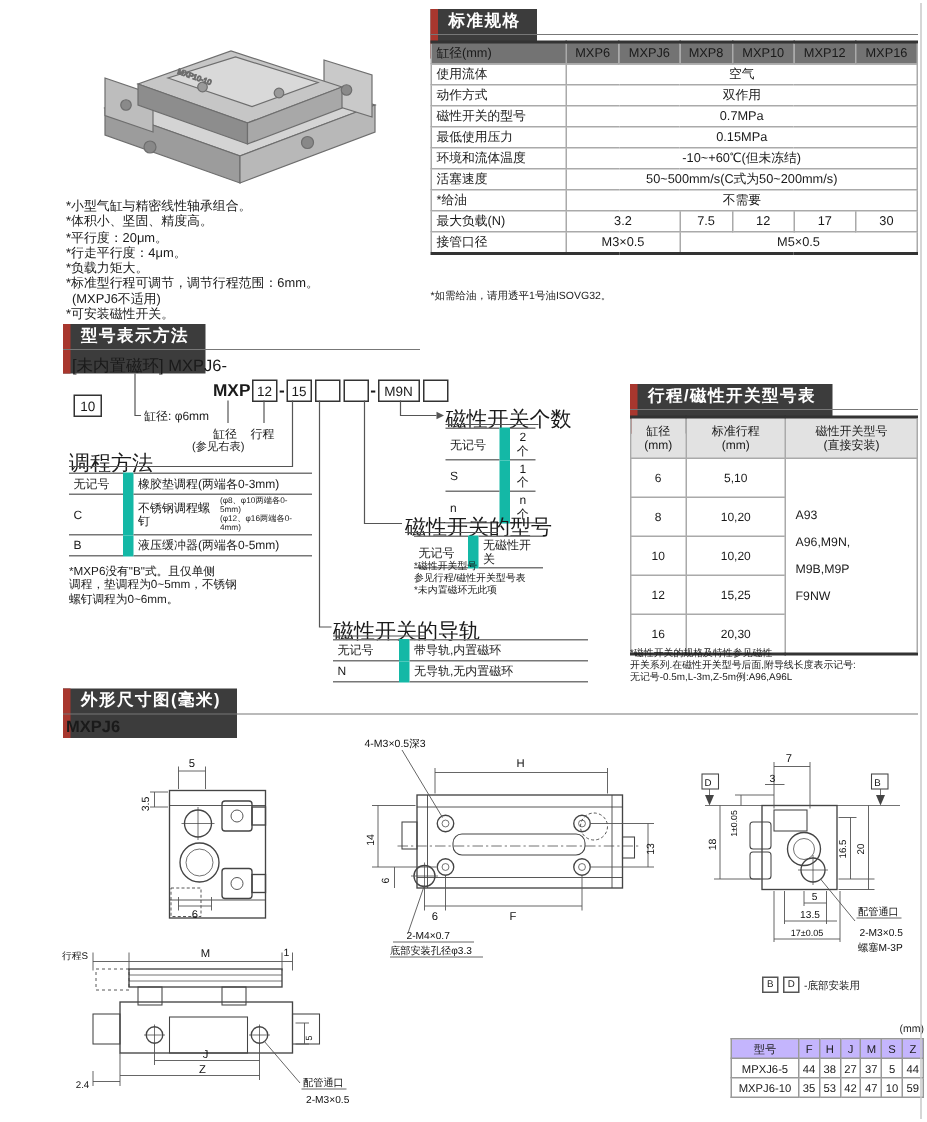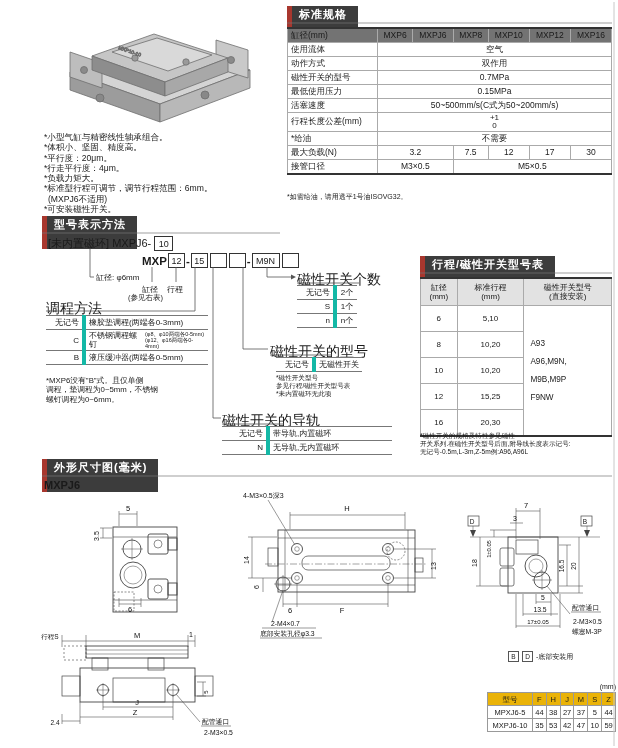--- a/index.html
+++ b/index.html
@@ -15,46 +15,46 @@
   .spec td{border:1px solid #aaa;font-size:8.5px;text-align:center;
            padding:1px 2px;height:11px;line-height:9.5px;}
   .spec td.lbl{text-align:left;width:84px;padding-left:3px;}
   .spec tr.hdrrow td{background:#737373;margin-top:28px;}
   .tol{display:flex;flex-direction:column;line-height:8px;font-size:8px;}
   .fnote{font-size:7px;color:#222;}
   
   .mini{font-size:8px;}
   .mini td{border-top:1px solid #777;border-bottom:1px solid #777;
            padding:1px 3px;height:11px;line-height:9px;}
-  .mini td.code{border-right:4px solid #14b8a6;text-align:right;width:30px;}
+  .mini td.code{border-right:7px solid #14b8a6;text-align:left;width:30px;}
   .mtitle{font-size:14px;white-space:nowrap;}
   .crow{display:flex;align-items:center;gap:2px;}
   .subs{display:flex;flex-direction:column;font-size:5.5px;line-height:6px;}
   .subs i{font-style:normal;}
   .mnote{font-size:7.8px;line-height:9.3px;}
   .tnote{font-size:6.6px;line-height:8px;}
   
   .mxprow{display:flex;align-items:center;font-size:11.5px;font-weight:bold;padding-left:24px;}
   .bx{width:15px;height:13px;border:1px solid #333;display:inline-flex;
       align-items:center;justify-content:center;font-size:9px;font-weight:normal;
       margin:0 1px;background:#fff;}
   .bx.wide{width:26px;}
-  .noring{font-size:11px;display:flex;align-items:flex-start;gap:2px;}
+  .noring{font-size:11px;display:flex;align-items:flex-start;gap:12px;flex-direction:column;}
   .noring .bx{width:17px;}
   
   .stk{width:192px;border-top:2px solid #333;border-bottom:2px solid #333;font-size:8px;}
   .stk td{border:1px solid #aaa;text-align:center;padding:1px 2px;line-height:9px;}
   .stk tr.hdrrow td{background:#e2e2e2;height:24px;}
   .stk td.body{height:23px;}
   .stk td.sw{text-align:left;vertical-align:middle;padding-left:6px;}
   .stk .swlist{display:flex;flex-direction:column;gap:9px;font-size:8.2px;}
   
   .dimt{width:129px;font-size:7.5px;}
   .dimt td{border:1px solid #999;text-align:center;padding:1px 1px;height:10px;line-height:9px;}
-  .dimt tr.hdrrow td{background:#eab308;margin-top:44px;}
+  .dimt tr.hdrrow td{background:#c4b5fd;margin-top:44px;}
   .dimt td.mdl{width:42px;}
   .unit{font-size:7px;text-align:right;width:129px;}
   .features{font-size:8.6px;line-height:10.3px;white-space:nowrap;}
   .bdnote{display:flex;align-items:center;gap:3px;font-size:7px;}
   .sqr{width:9px;height:9px;border:1px solid #555;display:inline-flex;
        align-items:center;justify-content:center;font-size:6.5px;}
   svg{font-family:"Liberation Sans",sans-serif;}
   svg text{fill:#111;}
 </style>
 </head>
@@ -97,31 +97,26 @@
       </tr>
   <tr>
         <td class="lbl">磁性开关的型号</td>
       <td colspan="6">0.7MPa</td>
       </tr>
   <tr>
         <td class="lbl">最低使用压力</td>
       <td colspan="6">0.15MPa</td>
       </tr>
   <tr>
+        <td class="lbl">环境和流体温度</td>
+      <td colspan="6">-10~+60℃(但未冻结)</td>
+      </tr>
+  <tr>
         <td class="lbl">活塞速度</td>
       <td colspan="6">50~500mm/s(C式为50~200mm/s)</td>
-      </tr>
-  <tr>
-        <td class="lbl">行程长度公差(mm)</td>
-      <td colspan="6">
-        <div class="tol">
-          <span>+1</span>
-          <span>0</span>
-        </div>
-      </td>
       </tr>
   <tr>
         <td class="lbl">*给油</td>
       <td colspan="6">不需要</td>
       </tr>
   <tr>
         <td class="lbl">最大负载(N)</td>
       <td colspan="2">3.2</td>
       <td>7.5</td>
       <td>12</td>

